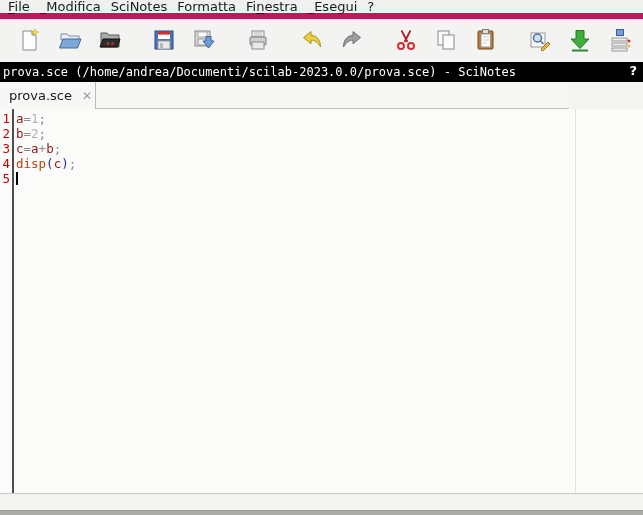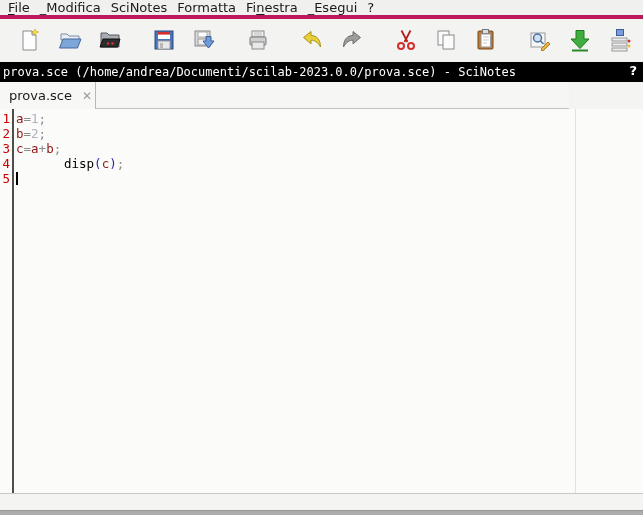--- a/index.html
+++ b/index.html
@@ -2,21 +2,21 @@
 <html><head>
 <meta charset="utf-8">
 <style>
   * { margin:0; padding:0; box-sizing:border-box; }
   html,body { width:643px; height:515px; overflow:hidden; }
   body { font-family:"DejaVu Sans", "Liberation Sans", sans-serif; background:#f4f4f3; }
   .window { position:relative; width:643px; height:515px; background:#f4f4f3; }
 
   
   .menubar { position:absolute; left:0; top:0; width:643px; height:19px;
-             background:#f0f0ef; border-bottom:4px solid #be185d;
+             background:#f0f0ef; border-bottom:6px solid #be185d;
              display:flex; align-items:center; padding-left:3px; }
   .menu-item { font-size:13px; color:#1a1a1a; padding:0 5px; white-space:pre; cursor:default; }
   .menu-item u { text-decoration:underline; text-underline-offset:2px; }
 
   
   .toolbar { position:absolute; left:0; top:20px; width:643px; height:42px;
              background:#f3f3f2; display:flex; align-items:center; padding-left:10px; }
   .tb-btn { width:24px; height:24px; margin:0 8px; display:flex; align-items:center;
             justify-content:center; background:transparent; border:none; cursor:pointer; }
   .tb-btn svg { width:24px; height:24px; }
@@ -44,21 +44,21 @@
   .margin-line { position:absolute; left:575px; top:0; width:1px; height:384px; background:#e1e1e0; }
   .gutter-line { position:absolute; left:12px; top:0; width:2px; height:384px; background:#4d4d4d; }
   .code-area { position:absolute; left:0; top:2px; width:575px;
                font-family:"DejaVu Sans Mono","Liberation Mono",monospace; font-size:12.5px; }
   .code-line { display:flex; height:15px; line-height:15px; }
   .ln { width:10px; text-align:right; color:#cc0000; flex:0 0 10px; }
   .code { padding-left:6px; white-space:pre; }
   .tk-var   { color:#8e1515; }
   .tk-op    { color:#8c8c8c; }
   .tk-num   { color:#aab2bd; }
-  .tk-fn    { color:#000000;margin-left:48px; }
+  .tk-fn    { color:#c2410c; }
   .tk-paren { color:#2626a8; }
   .caret { display:inline-block; width:2px; height:13px; background:#000; vertical-align:middle; margin-top:-2px; }
 
   
   .statusbar { position:absolute; left:0; top:493px; width:643px; height:17px;
                background:#f4f4f3; border-top:1px solid #c9c9c8; }
   .bottom-strip { position:absolute; left:0; top:510px; width:643px; height:5px;
                   background:#acacab; border-top:1px solid #979796; }
 </style>
 </head>

